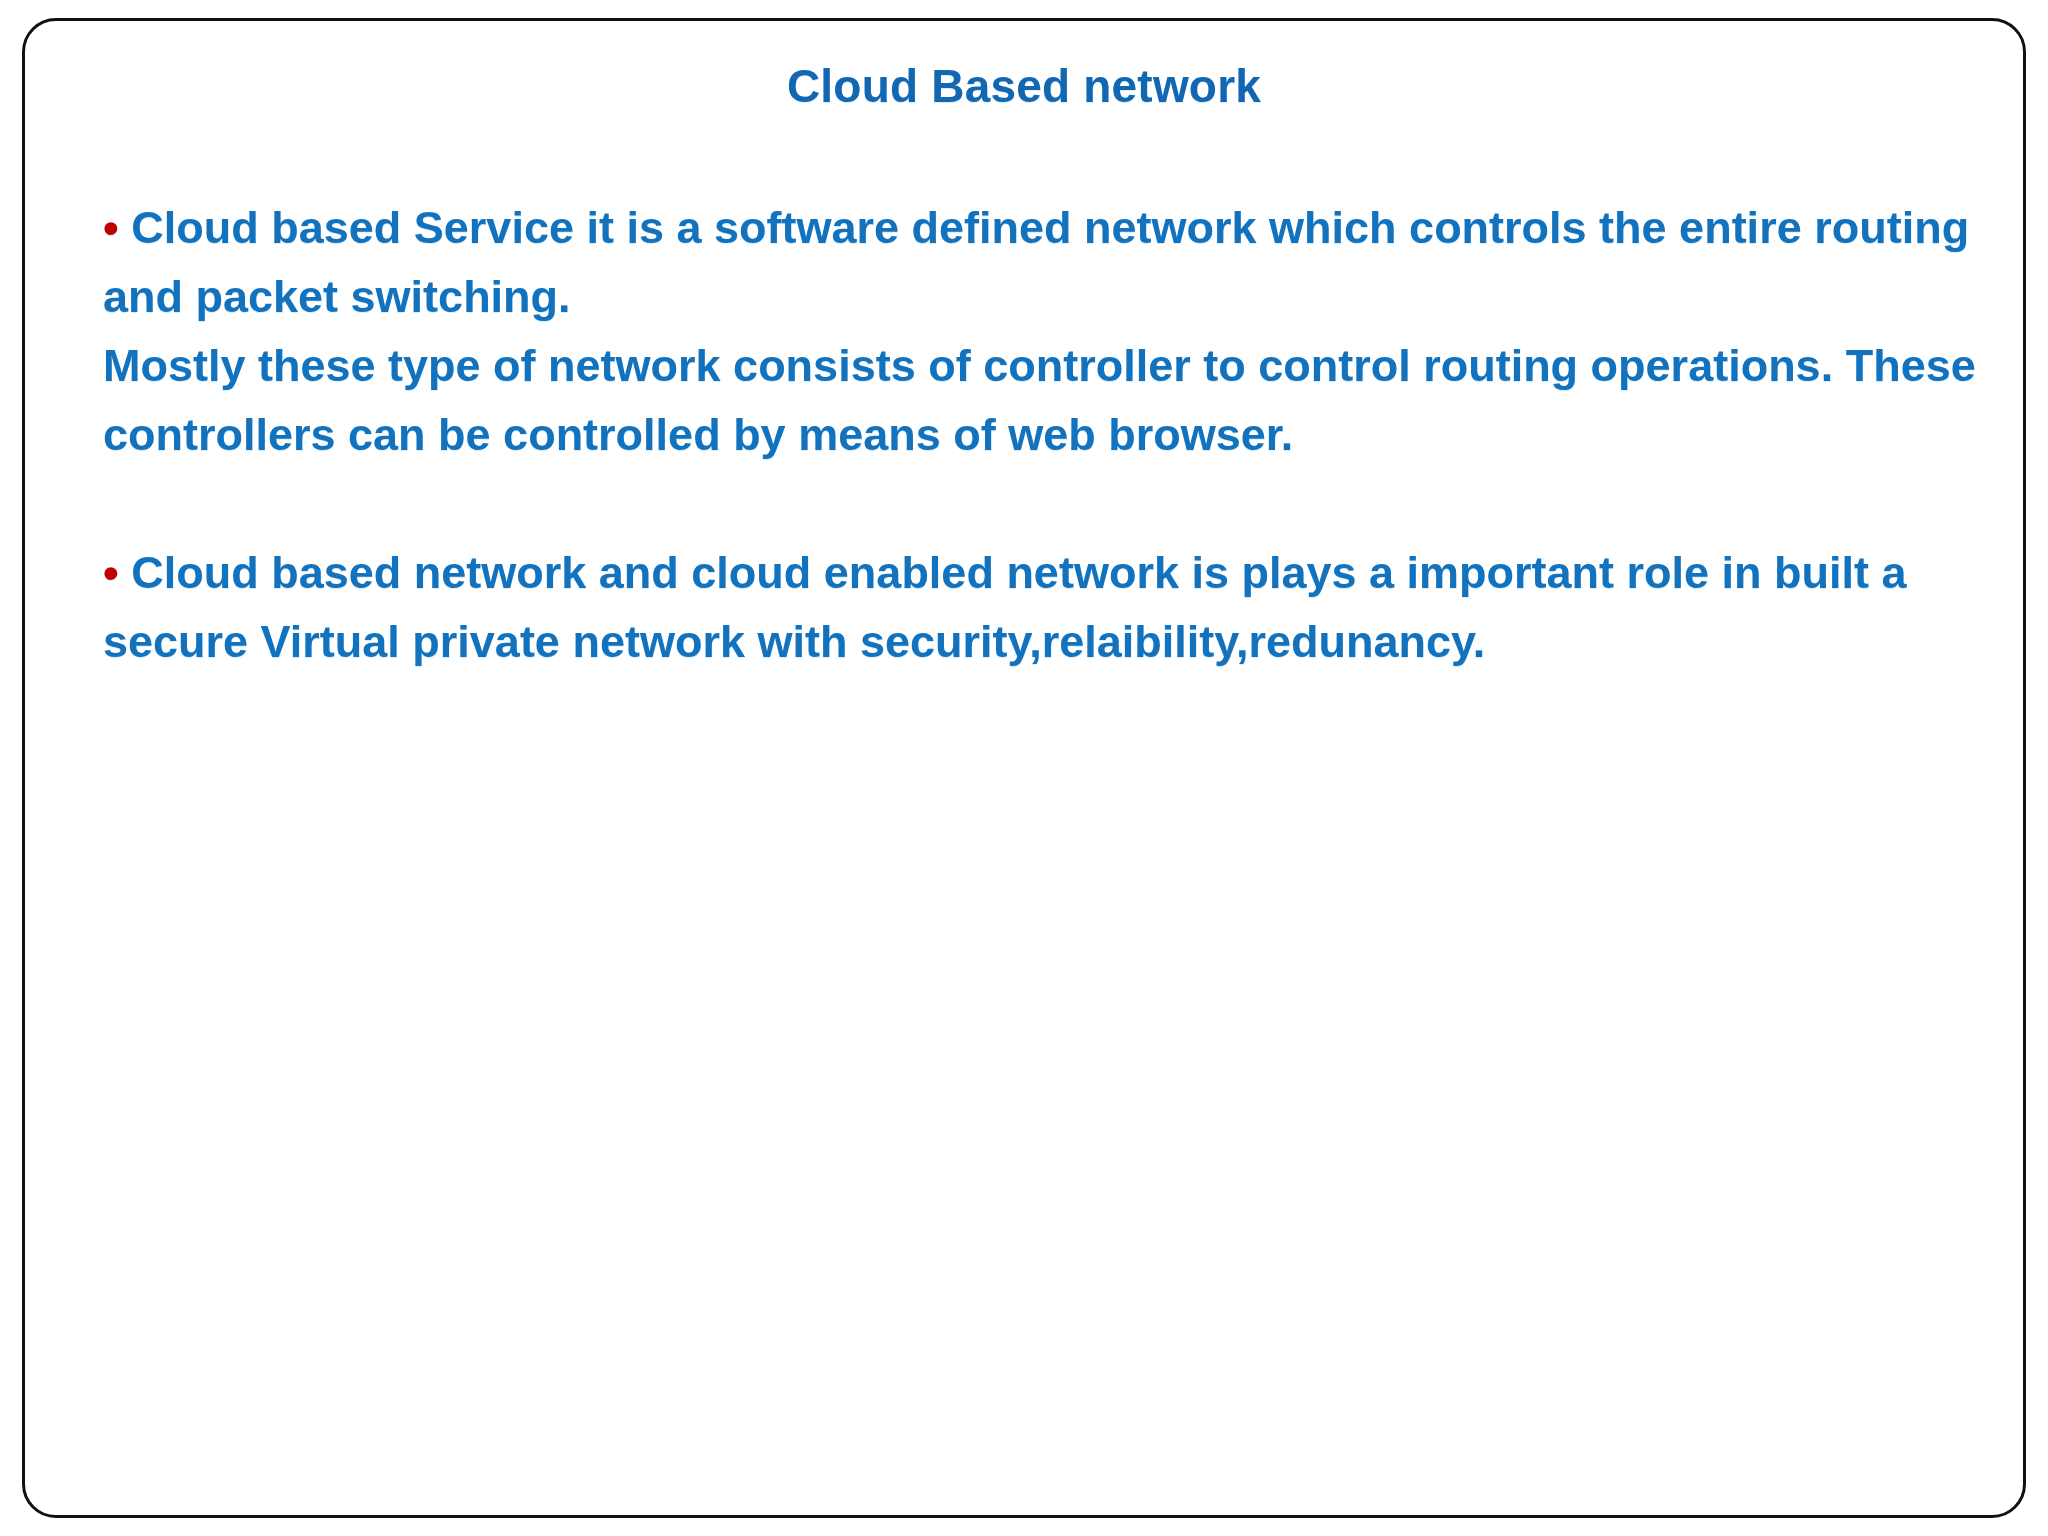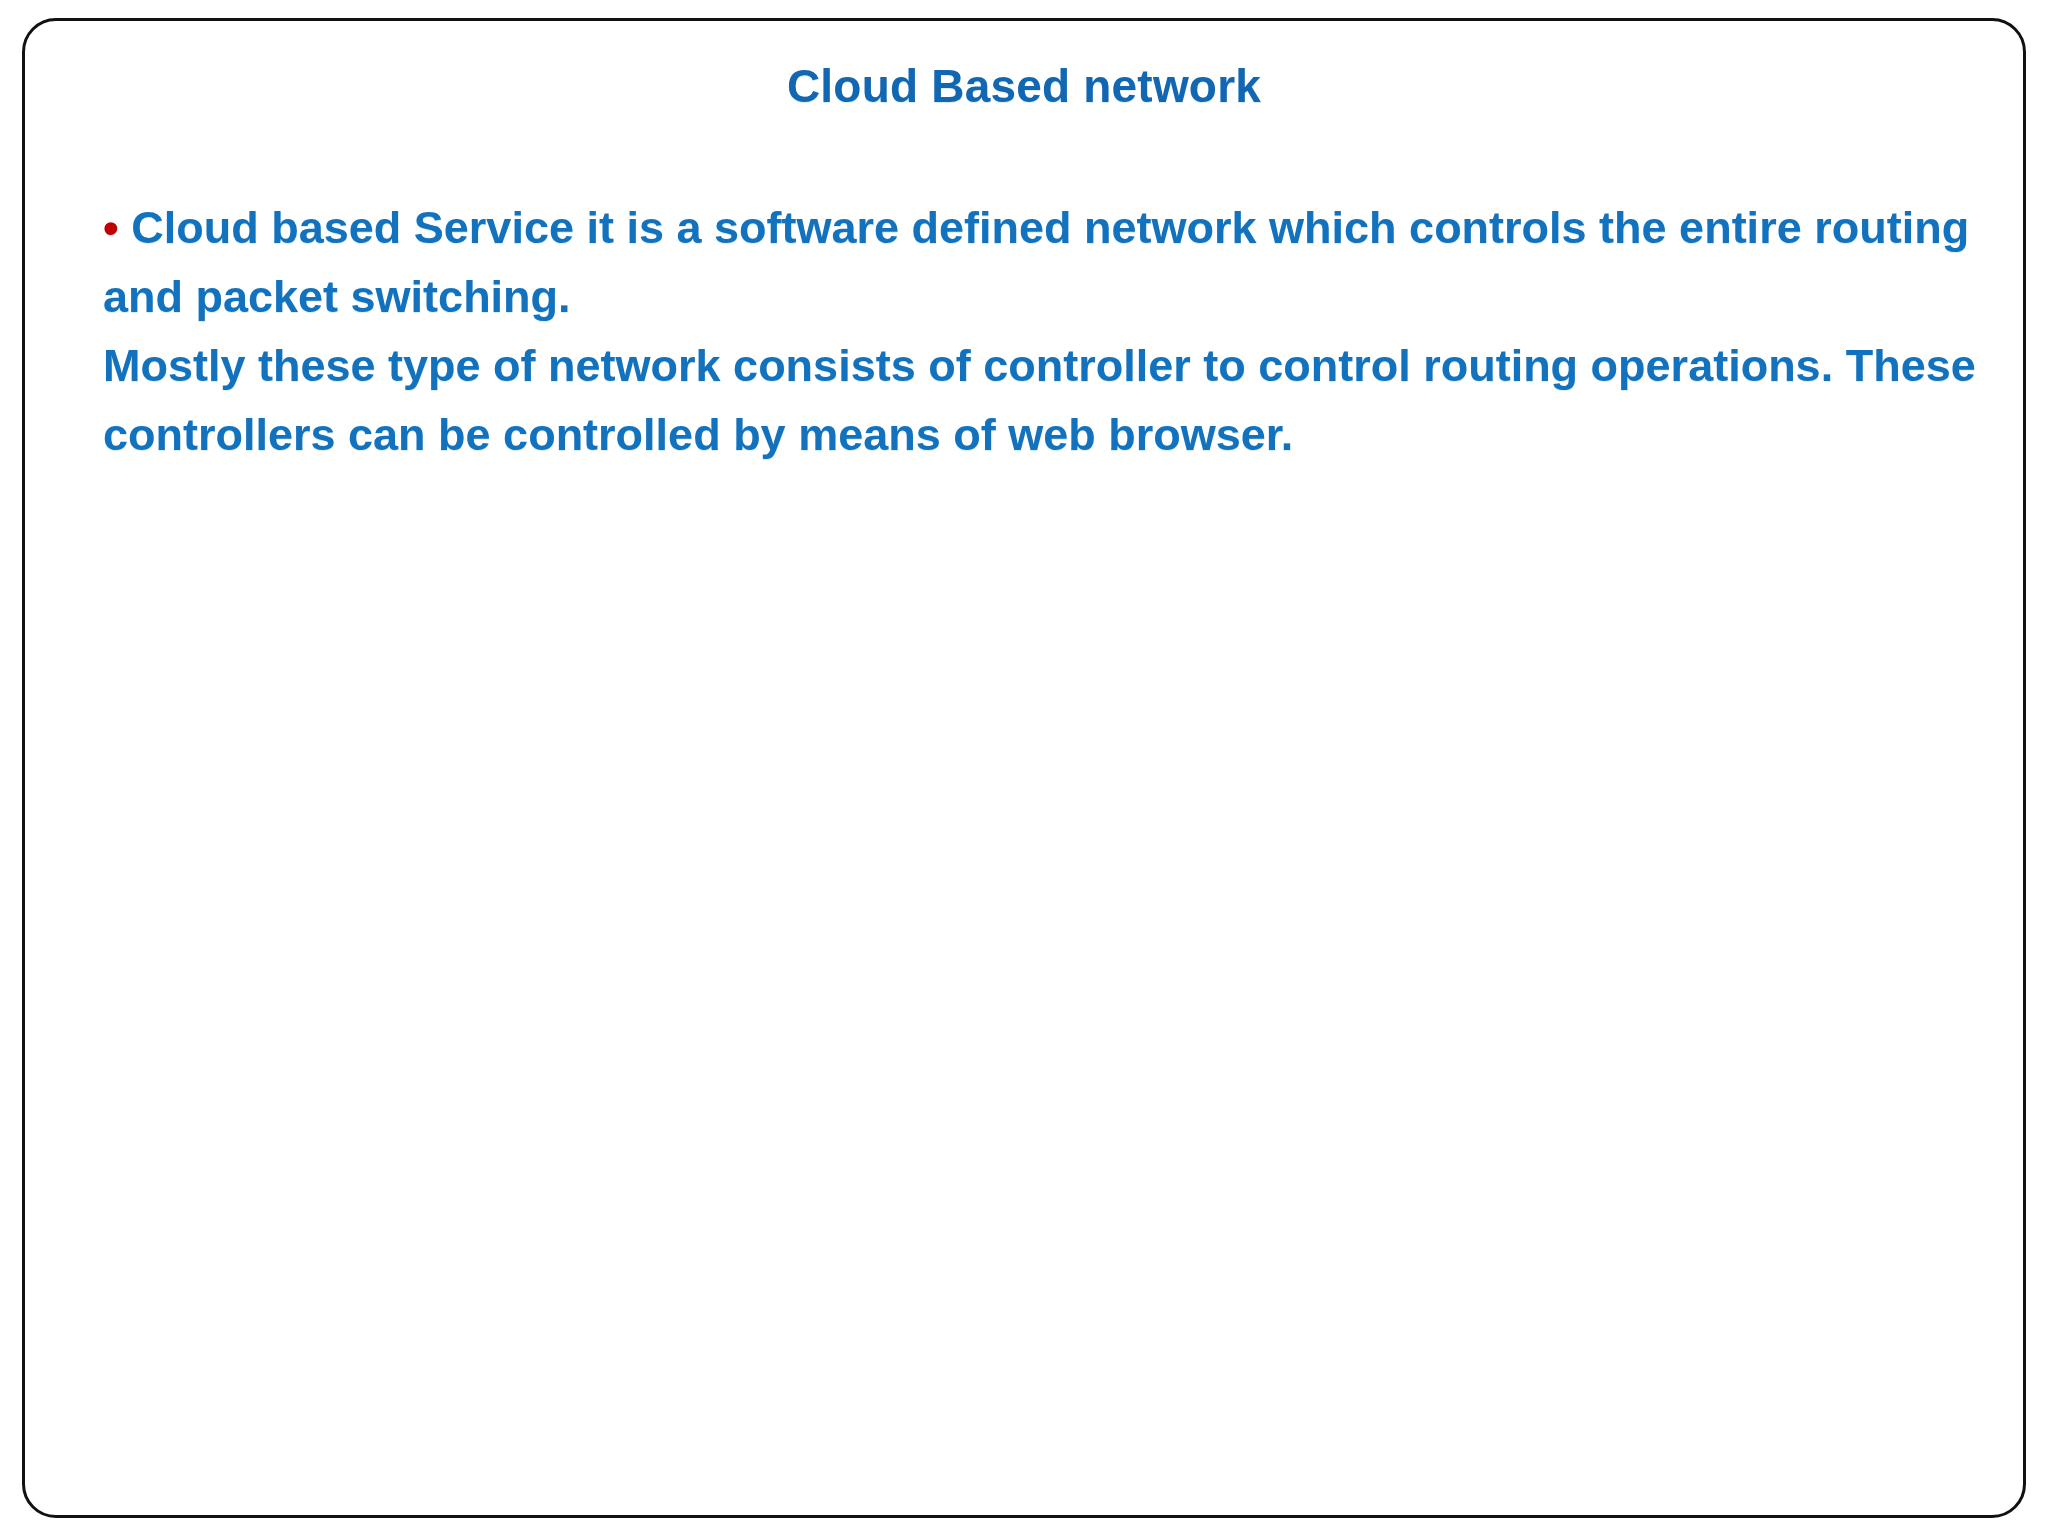--- a/index.html
+++ b/index.html
@@ -96,16 +96,17 @@
 <div id="slide">
   <div class="slide-frame">
 
     <div class="slide-title">Cloud Based network</div>
 
     <div class="body-area">
 
     <div class="para bulleted"><span class="bullet-dot">•</span> <span>Cloud based Service it is a software defined network which controls the entire routing and packet switching.
 Mostly these type of network consists of controller to control routing operations. These controllers can be controlled by means of web browser.</span></div>
         <div class="para spacer-line"></div>
+        <div class="para bulleted"><span class="bullet-dot">•</span> <span>Cloud based network and cloud enabled network is plays a important role in built a secure Virtual private network with security,relaibility,redunancy.</span></div>
       </div>
 
   </div>
 </div>
 
 </body></html>

